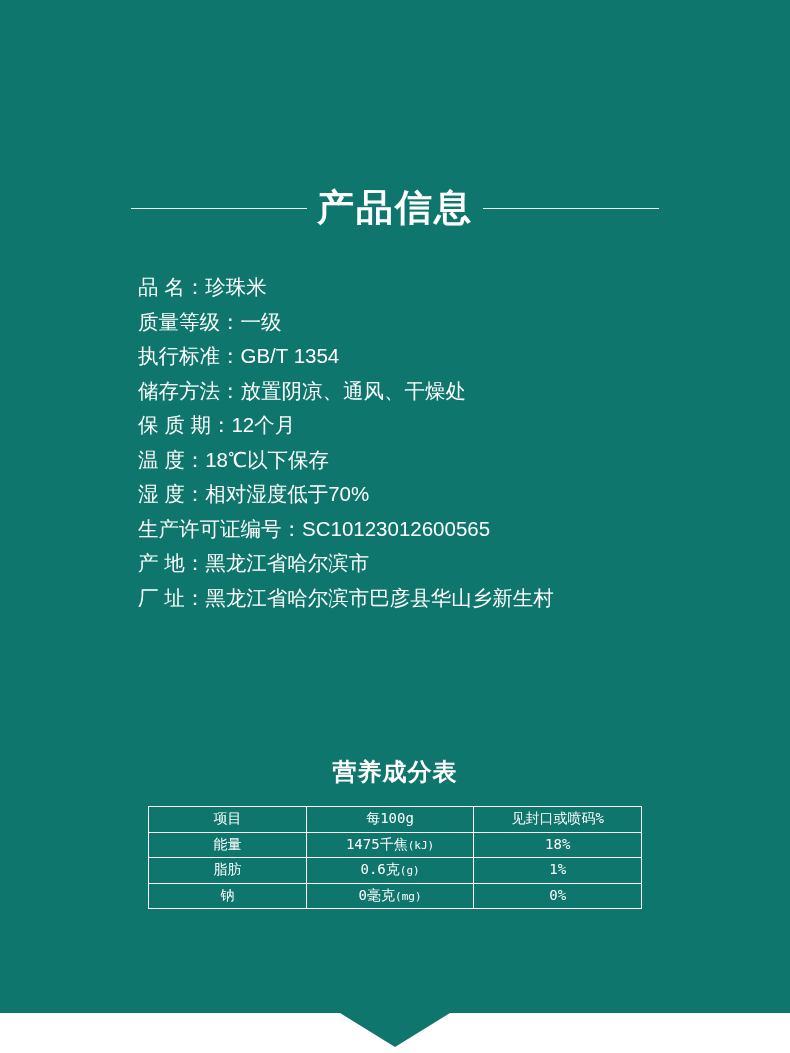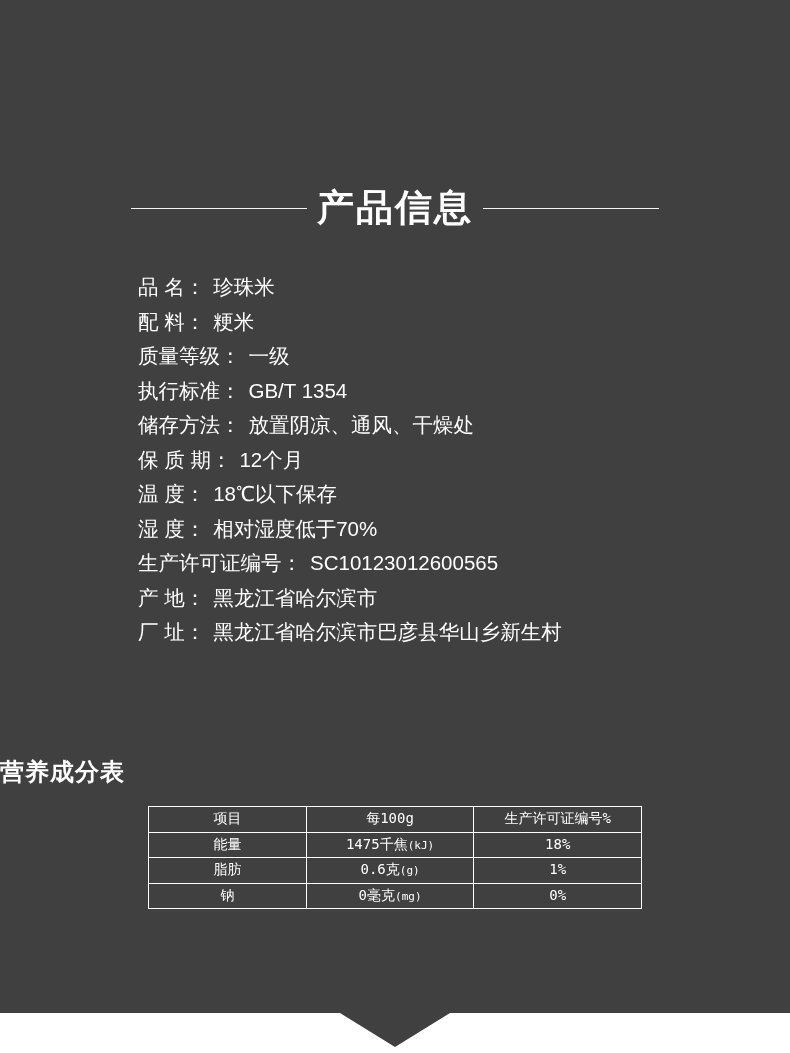--- a/index.html
+++ b/index.html
@@ -10,21 +10,21 @@
     width: 790px;
     height: 1053px;
     background: #ffffff;
     font-family: "Liberation Sans", sans-serif;
     overflow: hidden;
   }
   .page {
     position: relative;
     width: 790px;
     height: 1053px;
-    background: #404040;
+    background: #0f766e;
     overflow: hidden;
   }
   
   .bottom-notch {
     position: absolute;
     left: 0;
     bottom: 0;
     width: 790px;
     height: 40px;
     background: #ffffff;
@@ -64,27 +64,27 @@
     font-size: 20.5px;
     line-height: 34.5px;
     white-space: nowrap;
     color: #ffffff;
   }
   .info-row .lbl {
     display: inline-block;
   }
   .info-row .val {
     display: inline-block;
-    margin-left: 8px;
   }
   .nutrition-title {
     position: absolute;
     left: 0;
     top: 756px;
     width: 790px;
+    text-align: center;
     font-size: 24px;
     font-weight: bold;
     color: #ffffff;
     letter-spacing: 1px;
   }
   .nutrition-table {
     position: absolute;
     left: 148px;
     top: 806px;
     width: 494px;
@@ -120,23 +120,20 @@
     <span class="rule"></span>
     <span class="title">产品信息</span>
     <span class="rule"></span>
   </div>
 
   <div class="info-list">
     <div class="info-row">
       <span class="lbl">品       名：</span><span class="val">珍珠米</span>
     </div>
     <div class="info-row">
-      <span class="lbl">配       料：</span><span class="val">粳米</span>
-    </div>
-    <div class="info-row">
       <span class="lbl">质量等级：</span><span class="val">一级</span>
     </div>
     <div class="info-row">
       <span class="lbl">执行标准：</span><span class="val">GB/T 1354</span>
     </div>
     <div class="info-row">
       <span class="lbl">储存方法：</span><span class="val">放置阴凉、通风、干燥处</span>
     </div>
     <div class="info-row">
       <span class="lbl">保 质 期：</span><span class="val">12个月</span>
@@ -163,21 +160,21 @@
   <table class="nutrition-table">
     <colgroup>
       <col class="c1">
       <col class="c2">
       <col class="c3">
     </colgroup>
     <thead>
       <tr>
         <th>项目</th>
         <th>每100g</th>
-        <th>生产许可证编号%</th>
+        <th>见封口或喷码%</th>
       </tr>
     </thead>
     <tbody>
       <tr>
         <td>能量</td>
         <td><span>1475千焦</span><span class="unit">(kJ)</span></td>
         <td>18%</td>
       </tr>
       <tr>
         <td>脂肪</td>

